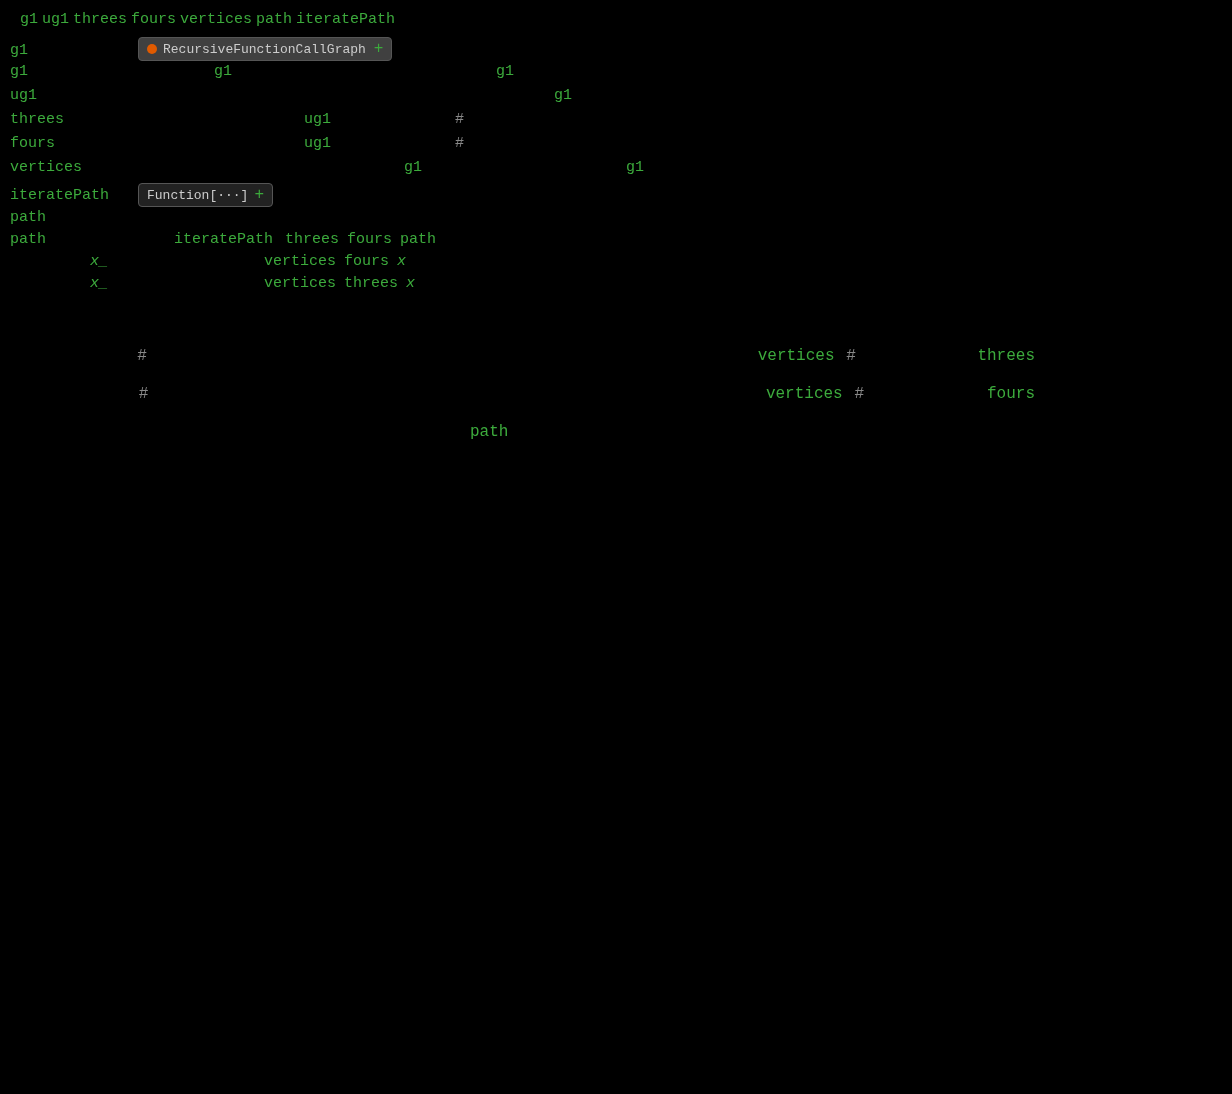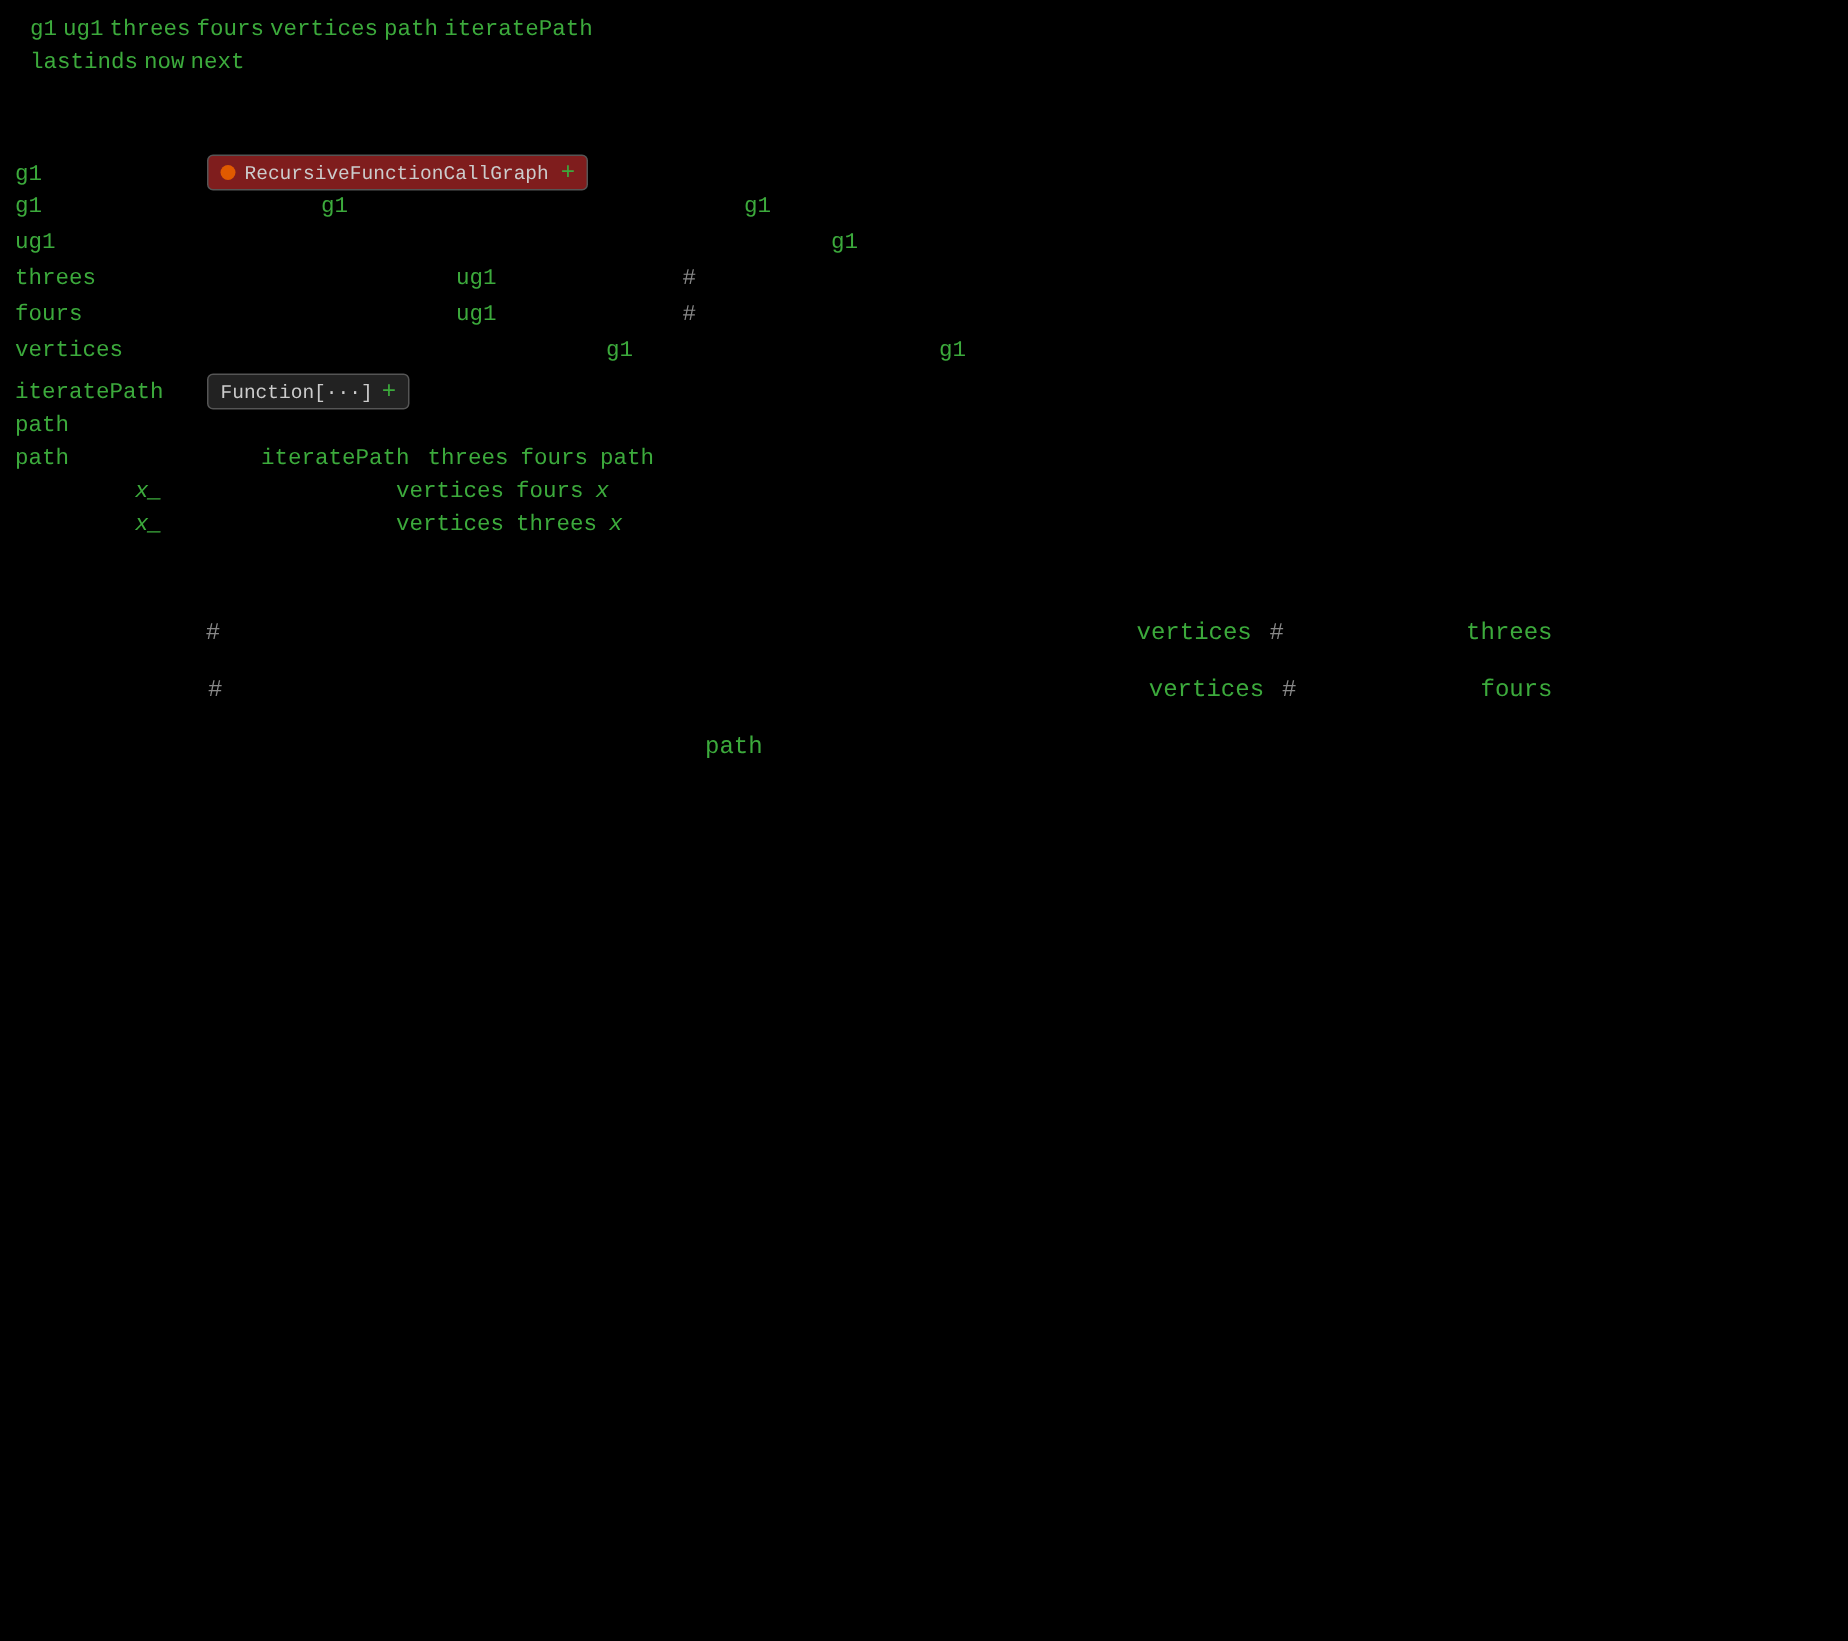--- a/index.html
+++ b/index.html
@@ -34,29 +34,28 @@
 
     .indent-1 { padding-left: 20px; }
 
     .token {
       margin-right: 4px;
     }
 
     .badge {
       display: inline-flex;
       align-items: center;
-      background: #7f1d1d;
+      background: #404040;
       border: 1px solid #555;
       border-radius: 4px;
       padding: 2px 8px;
       color: #ccc;
       font-size: 13px;
       margin-left: 4px;
       cursor: pointer;
-      margin-top: 44px;
     }
 
     .badge .dot {
       width: 10px;
       height: 10px;
       border-radius: 50%;
       background: #e05a00;
       margin-right: 6px;
       display: inline-block;
     }
@@ -100,25 +99,20 @@
   <div class="line indent-1">
     <span class="token green">g1</span>
     <span class="token green">ug1</span>
     <span class="token green">threes</span>
     <span class="token green">fours</span>
     <span class="token green">vertices</span>
     <span class="token green">path</span>
     <span class="token green">iteratePath</span>
   </div>
 
-  <div class="line indent-1">
-    <span class="token green">lastinds</span>
-    <span class="token green">now</span>
-    <span class="token green">next</span>
-  </div>
 
   <div class="line" style="padding-left:10px; margin-top:4px;">
     <span class="token green" style="min-width:120px; display:inline-block;">g1</span>
     <span class="badge">
       <span class="dot"></span>
       <span>RecursiveFunctionCallGraph</span>
       <span class="plus">+</span>
     </span>
   </div>
 

